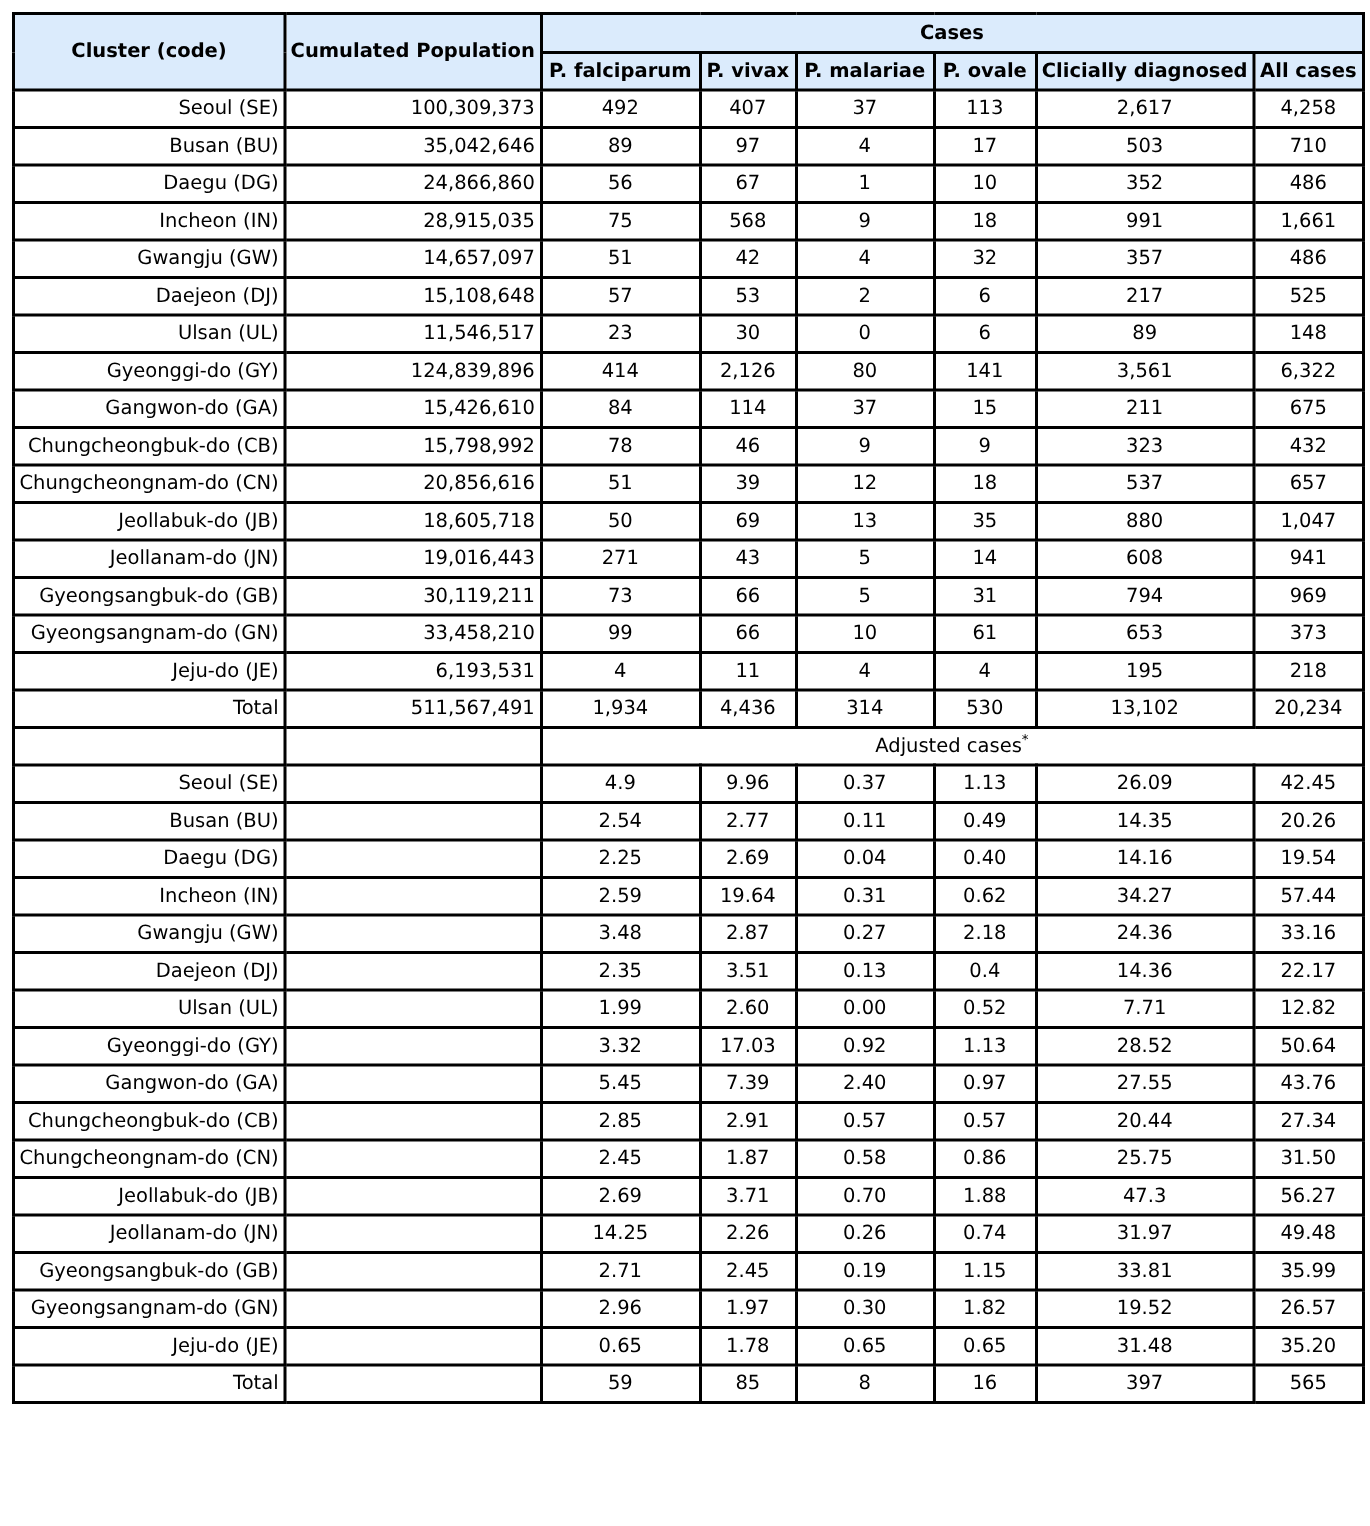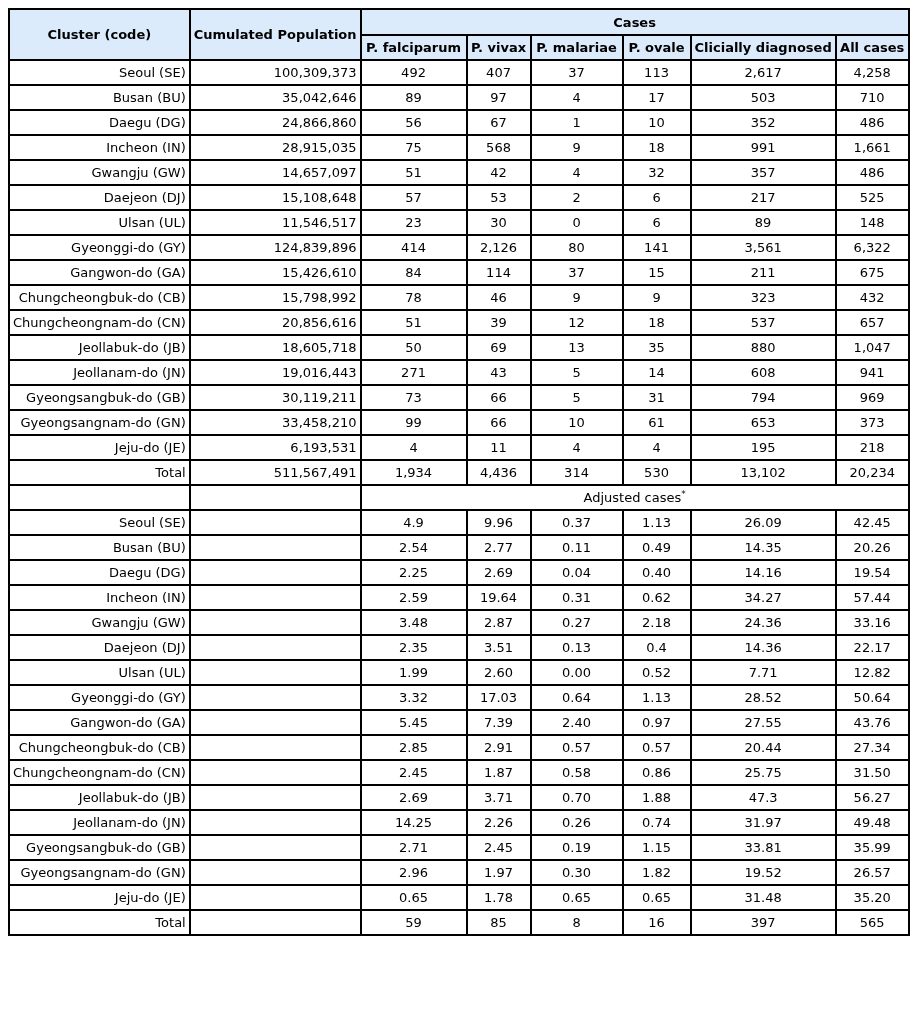--- a/index.html
+++ b/index.html
@@ -307,21 +307,21 @@
         <td class="num-c">0.00</td>
         <td class="num-c">0.52</td>
         <td class="num-c">7.71</td>
         <td class="num-c">12.82</td>
       </tr>
       <tr>
         <td class="name">Gyeonggi-do (GY)</td>
         <td></td>
         <td class="num-c">3.32</td>
         <td class="num-c">17.03</td>
-        <td class="num-c">0.64</td>
+        <td class="num-c">0.92</td>
         <td class="num-c">1.13</td>
         <td class="num-c">28.52</td>
         <td class="num-c">50.64</td>
       </tr>
       <tr>
         <td class="name">Gangwon-do (GA)</td>
         <td></td>
         <td class="num-c">5.45</td>
         <td class="num-c">7.39</td>
         <td class="num-c">2.40</td>

